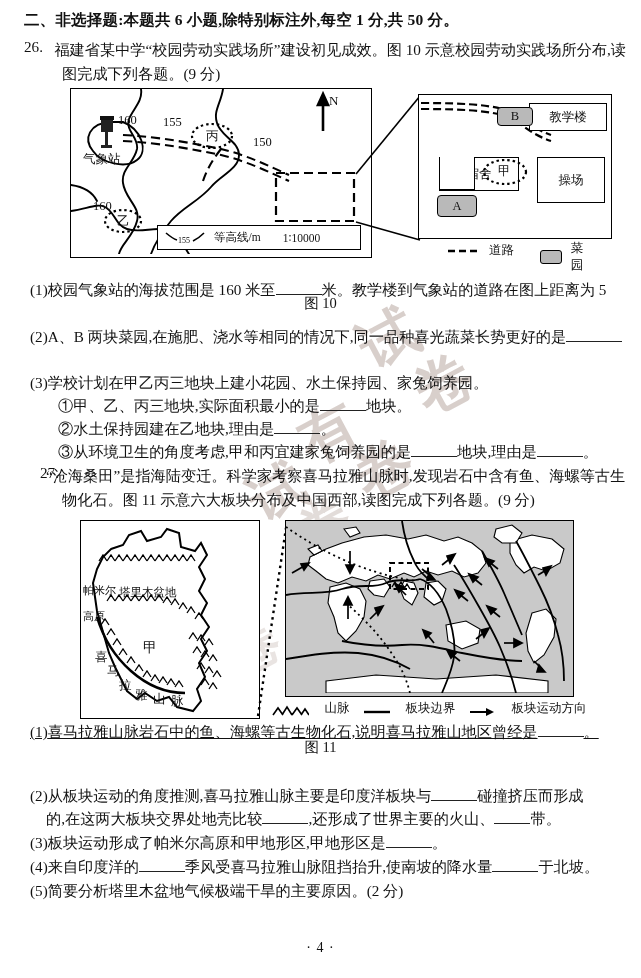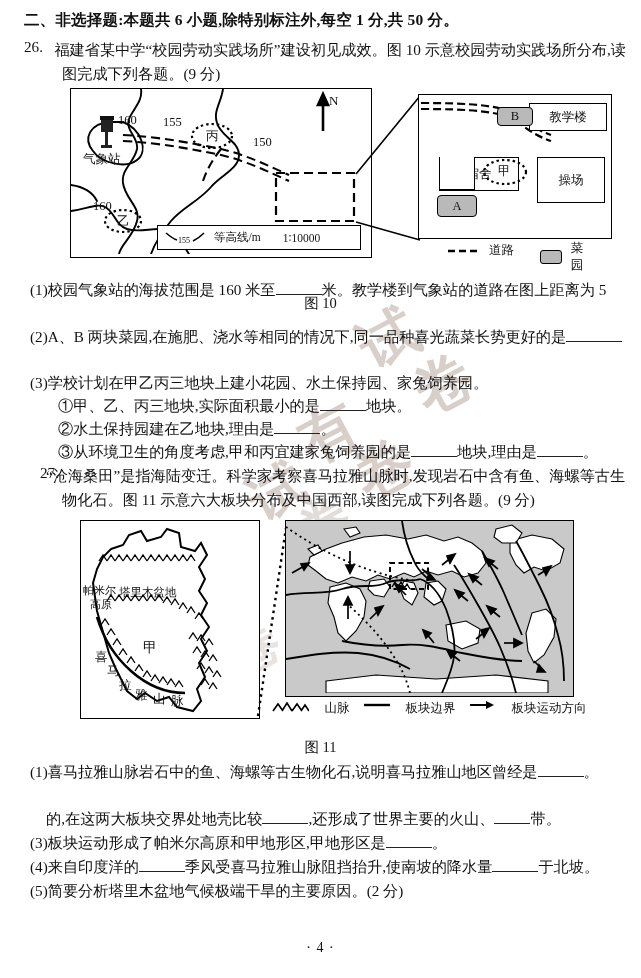--- a/index.html
+++ b/index.html
@@ -67,21 +67,21 @@
 
   .legend-row{position:absolute;display:flex;align-items:center;font-size:12.5px;gap:9px;}
   .swatch-plot{width:26px;height:12px;background:#b9b9b9;border:1.4px solid #000;border-radius:3px;}
 
   
   #fig11{position:absolute;left:80px;top:520px;width:492px;height:215px;}
   .tarim-box{position:absolute;left:0;top:0;width:178px;height:197px;border:1.5px solid #000;background:#fff;overflow:hidden;}
   .world-box{position:absolute;left:205px;top:0;width:287px;height:175px;border:1.5px solid #000;background:#c9c9c9;overflow:hidden;}
   .leg11{position:absolute;left:205px;top:180px;width:287px;display:flex;
          align-items:center;justify-content:center;gap:14px;font-size:12.5px;}
-  .leg11 .it{display:flex;align-items:flex-start;gap:16px;white-space:nowrap;}
+  .leg11 .it{display:flex;align-items:flex-end;gap:16px;white-space:nowrap;}
   svg{display:block;}
 </style>
 </head>
 <body>
 
 <div class="page">
 
   <div class="wm" style="left:360px;top:300px;font-size:58px;transform:rotate(-28deg);">试</div>
   <div class="wm" style="left:415px;top:345px;font-size:58px;transform:rotate(-28deg);">卷</div>
   <div class="wm" style="left:300px;top:395px;font-size:58px;transform:rotate(-28deg);">有</div>
@@ -273,21 +273,21 @@
                      M38 134 l4 -6 l4 6 M46 142 l4 -6 l4 6 M54 150 l4 -6 l4 6
                      M62 156 l4 -6 l4 6 M70 160 l4 -6 l4 6 M78 162 l4 -6 l4 6
                      M86 164 l4 -6 l4 6 M94 166 l4 -6 l4 6"></path>
           </g>
         </g>
 
         <path d="M16 96 C22 116 34 136 50 150 C68 166 88 172 104 172" fill="none" stroke="#000" stroke-width="2.6"></path>
       </svg>
 
       <div class="lbl lbl-cn" style="left:2px;top:62px;font-size:11px;">帕米尔</div>
-      <div class="lbl lbl-cn" style="left:2px;top:76px;font-size:11px;margin-left:7px;">高原</div>
+      <div class="lbl lbl-cn" style="left:2px;top:88px;font-size:11px;">高原</div>
       <div class="lbl lbl-cn" style="left:38px;top:64px;font-size:11.5px;">塔里木盆地</div>
       <div class="lbl lbl-cn" style="left:62px;top:118px;font-size:14px;">甲</div>
 
       <div class="lbl lbl-cn" style="left:14px;top:128px;font-size:12.5px;">喜</div>
       <div class="lbl lbl-cn" style="left:26px;top:142px;font-size:12.5px;">马</div>
       <div class="lbl lbl-cn" style="left:38px;top:156px;font-size:12.5px;">拉</div>
       <div class="lbl lbl-cn" style="left:54px;top:166px;font-size:12.5px;">雅</div>
       <div class="lbl lbl-cn" style="left:72px;top:170px;font-size:12.5px;">山</div>
       <div class="lbl lbl-cn" style="left:90px;top:172px;font-size:12.5px;">脉</div>
     </div>
@@ -444,24 +444,27 @@
           <line x1="0" y1="5" x2="18" y2="5" stroke="#000" stroke-width="2"></line>
           <polygon points="24,5 16,1 16,9" fill="#000"></polygon>
         </svg>
         <span>板块运动方向</span>
       </span>
     </div>
   </div>
 
   <div class="fig-cap" style="top:738px;">图 11</div>
 
-  <div class="q-block" style="left:30px;top:760px;width:605px;">
+  <div class="q-block" style="left:30px;top:720px;width:605px;text-decoration:underline;">
     <span>(1)</span><span>喜马拉雅山脉岩石中的鱼、海螺等古生物化石,说明喜马拉雅山地区曾经是</span><span class="blank b-mid"></span><span>。</span>
   </div>
 
+  <div class="q-block" style="left:30px;top:784px;width:610px;">
+    <span>(2)</span><span>从板块运动的角度推测,喜马拉雅山脉主要是印度洋板块与</span><span class="blank b-mid"></span><span>碰撞挤压而形成</span>
+  </div>
   <div class="q-block" style="left:46px;top:807px;width:590px;">
     <span>的,在这两大板块交界处地壳比较</span><span class="blank b-mid"></span><span>,还形成了世界主要的火山、</span><span class="blank b-short"></span><span>带。</span>
   </div>
 
   <div class="q-block" style="left:30px;top:831px;width:600px;">
     <span>(3)</span><span>板块运动形成了帕米尔高原和甲地形区,甲地形区是</span><span class="blank b-mid"></span><span>。</span>
   </div>
 
   <div class="q-block" style="left:30px;top:855px;width:608px;">
     <span>(4)</span><span>来自印度洋的</span><span class="blank b-mid"></span><span>季风受喜马拉雅山脉阻挡抬升,使南坡的降水量</span><span class="blank b-mid"></span><span>于北坡。</span>

